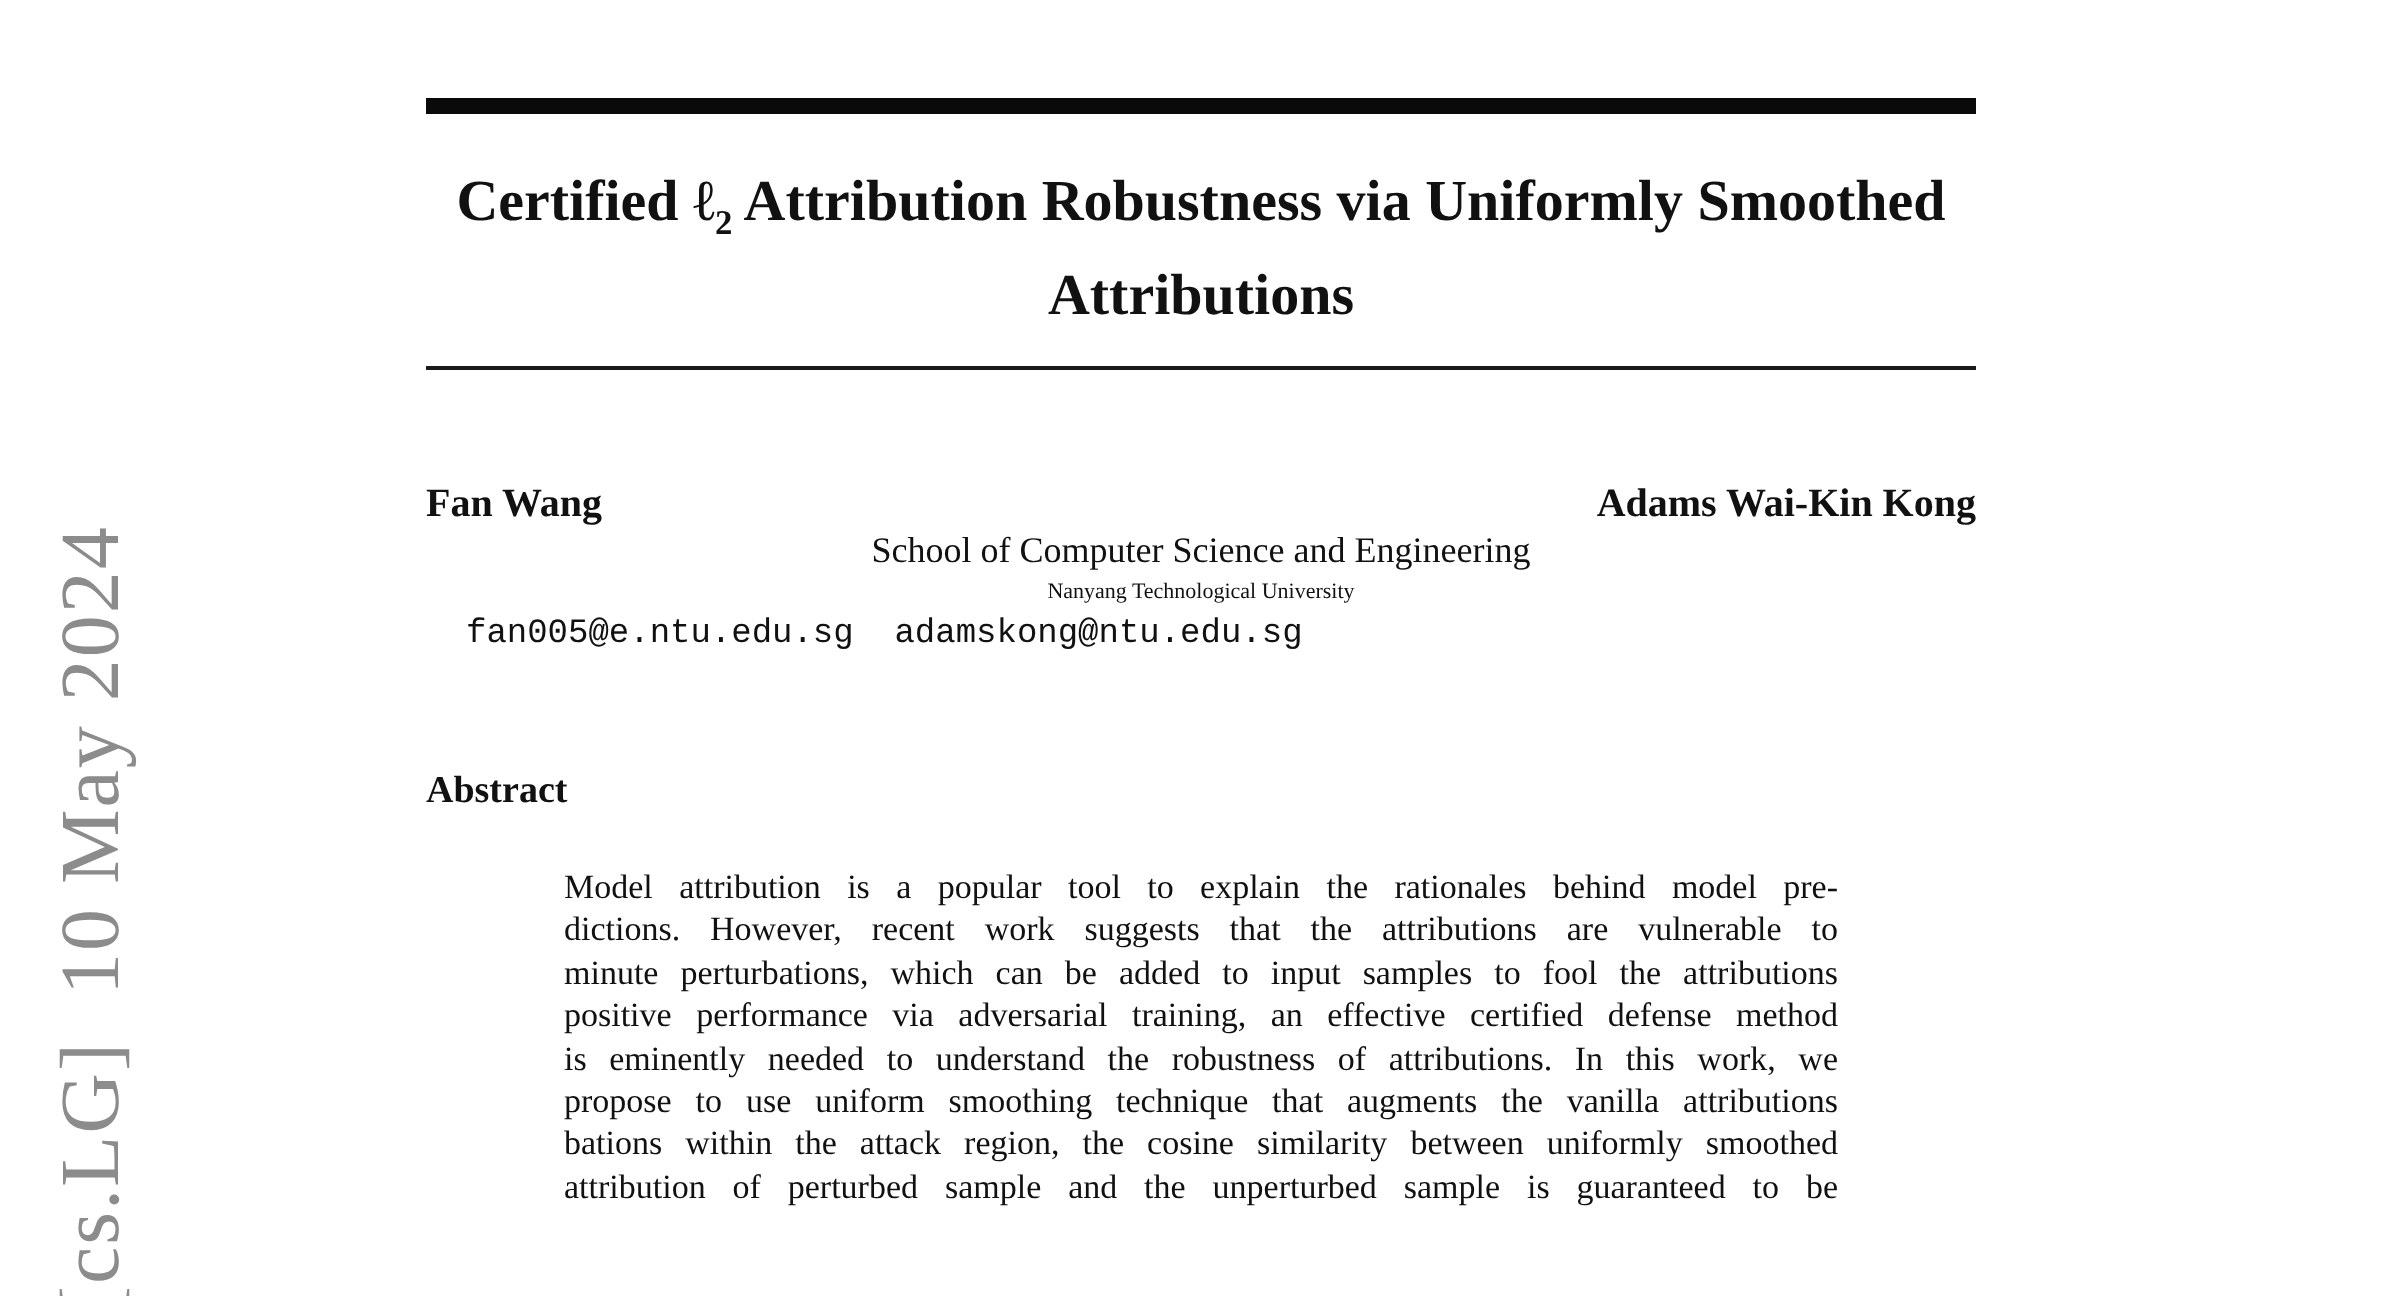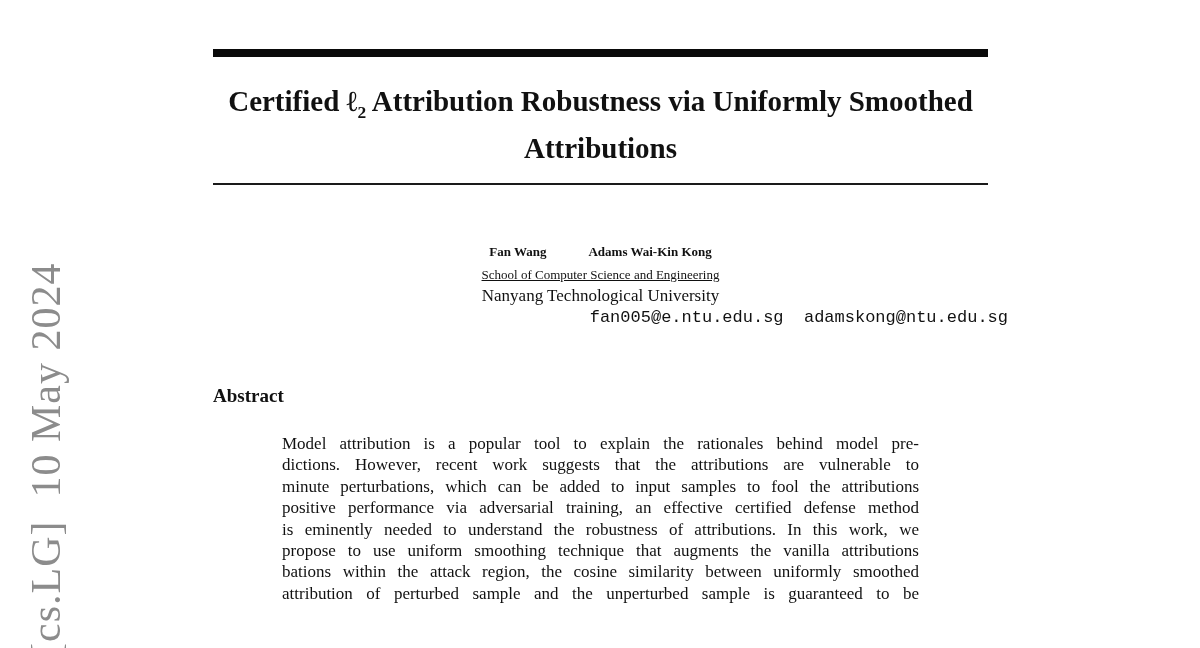--- a/index.html
+++ b/index.html
@@ -45,34 +45,34 @@
     text-align: center;
     font-size: 29px;
     line-height: 47px;
     font-weight: bold;
     white-space: pre-wrap;
   }
   .paper-title sub { font-size: 60%; line-height: 0; }
 
   .authors-names {
     position: absolute; left: 0; top: 241px; width: 775px;
-    display: flex; justify-content: center; gap: 42px;
-    font-size: 13px; line-height: 22px; font-weight: bold;
+    display: flex; justify-content: space-between; gap: 42px;
+    font-size: 20px; line-height: 22px; font-weight: bold;
   }
   .affil-line1 {
     position: absolute; left: 0; top: 264px; width: 775px;
-    text-align: center; font-size: 13px; line-height: 22px; text-decoration: underline;
+    text-align: center; font-size: 18px; line-height: 22px;
   }
   .affil-line2 {
     position: absolute; left: 0; top: 285px; width: 775px;
-    text-align: center; font-size: 17px; line-height: 22px;
+    text-align: center; font-size: 11px; line-height: 22px;
   }
   .author-emails {
     position: absolute; left: 20px; top: 307px; width: 775px;
-    text-align: right;
+    text-align: left;
     font-family: "Liberation Mono", "DejaVu Sans Mono", monospace;
     font-size: 17px; line-height: 22px;
     white-space: pre;
   }
 
   .abstract-heading {
     position: absolute; left: 0; top: 384px; width: 775px;
     text-align: left; font-size: 19px; line-height: 24px; font-weight: bold;
   }
   .abstract-body {

